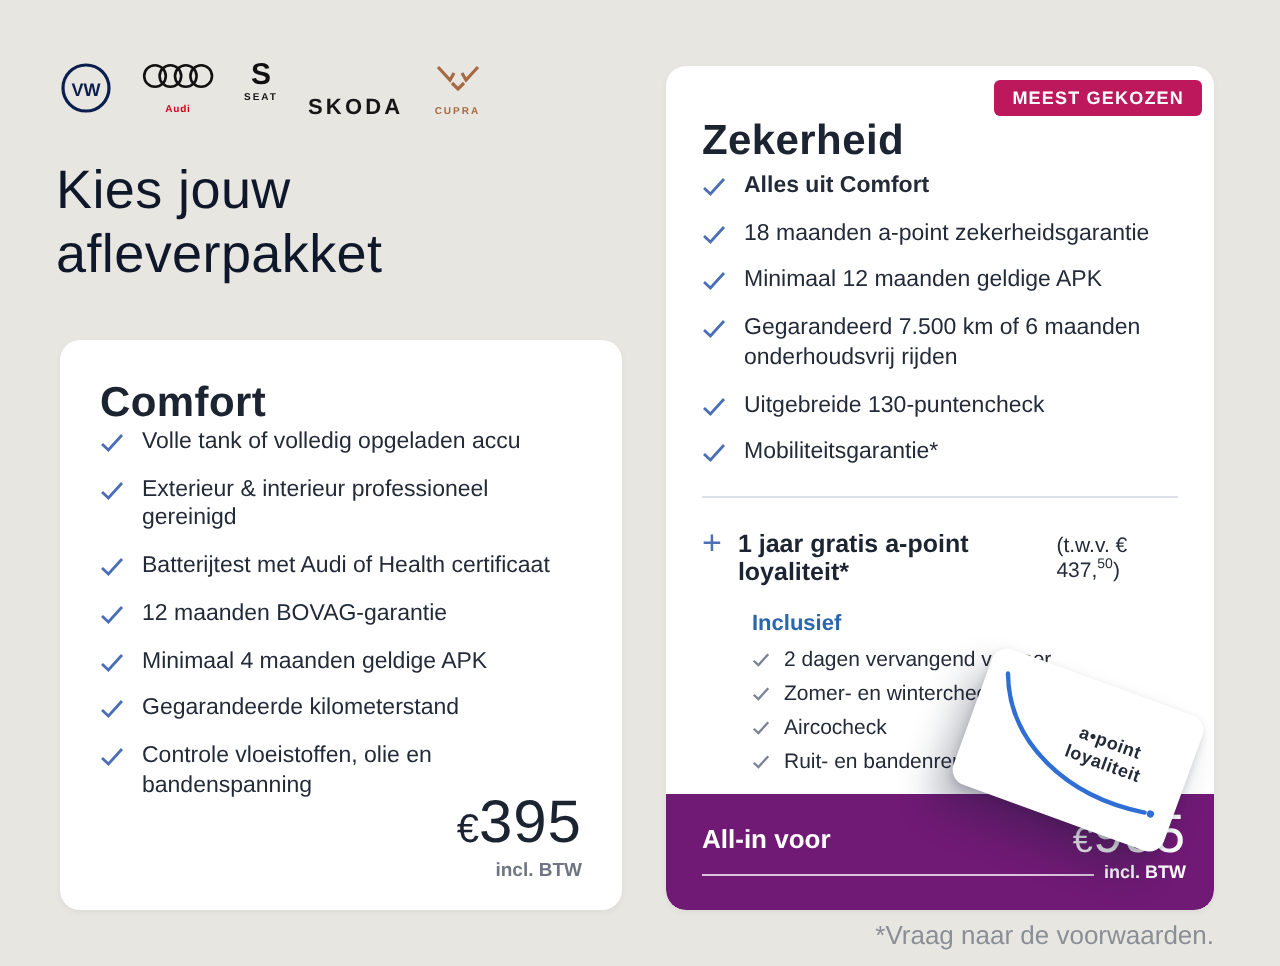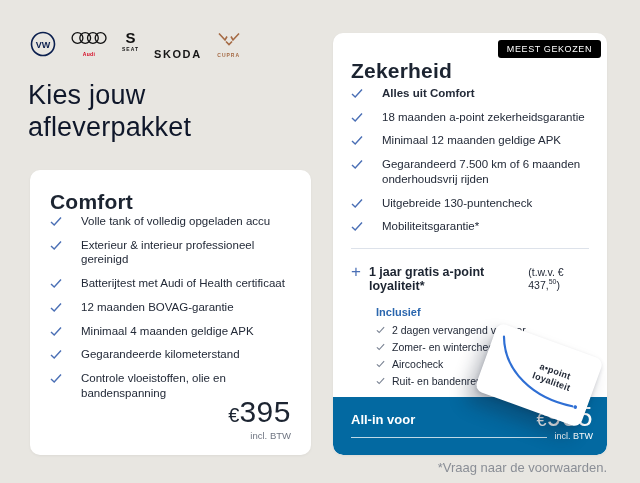--- a/index.html
+++ b/index.html
@@ -25,25 +25,25 @@
     font-size:27px; font-weight:400; line-height:1.17; color:#0f172a; letter-spacing:.2px; }
 
   
   .card { position:absolute; background:#fff; border-radius:10px; box-shadow:0 1px 3px rgba(0,0,0,.05); }
   .card-comfort { left:30px; top:170px; width:281px; height:285px; padding:20px 20px 16px 20px; }
   .card-zekerheid { left:333px; top:33px; width:274px; height:422px; padding:26px 18px 0 18px; overflow:hidden; }
   .card-title { font-size:21px; font-weight:bold; color:#1c2431; letter-spacing:.2px; }
   .card-comfort .card-title { }
   .card-zekerheid .card-title { margin-bottom:3px; }
 
-  .badge { position:absolute; top:7px; right:6px; background:#000000; color:#fff;
-    font-size:9px; font-weight:normal; letter-spacing:.6px; padding:4px 9px; border-radius:3px; }
+  .badge { position:absolute; top:7px; right:6px; background:#be185d; color:#fff;
+    font-size:9px; font-weight:bold; letter-spacing:.6px; padding:4px 9px; border-radius:3px; }
 
   ul.features { list-style:none; }
-  ul.features li { display:flex; gap:19px; margin-bottom:9px; }
+  ul.features li { display:flex; gap:9px; margin-bottom:9px; }
   ul.features li .txt { font-size:11.5px; line-height:1.28; color:#232a38; max-width:212px; }
   ul.features li.bold .txt { font-weight:bold; }
   .check { flex:0 0 auto; margin-top:2px; }
 
   .divider { height:1px; background:#dde2ea; margin:14px 0 13px 0; }
 
   .bonus { display:flex; align-items:baseline; gap:8px; }
   .plus { color:#4a6fb5; font-size:17px; font-weight:400; line-height:1; transform:translateY(1px); }
   .bonus-label { font-size:12.5px; font-weight:bold; color:#1c2431; }
   .bonus-value { font-size:10.5px; color:#232a38; }
@@ -54,24 +54,24 @@
   ul.sub-features { list-style:none; }
   ul.sub-features li { display:flex; gap:7px; margin-bottom:5px; }
   ul.sub-features li .txt { font-size:10.5px; color:#232a38; }
   .sub-check { flex:0 0 auto; margin-top:2px; }
 
   
   .price-block { position:absolute; right:20px; bottom:14px; text-align:right; }
   .price-line { white-space:nowrap; }
   .euro { font-size:20px; font-weight:400; }
   .amount { font-size:30px; font-weight:500; letter-spacing:.5px; }
-  .price-note { font-size:9.5px; color:#6f7582; margin-top:1px; }
-
-  
-  .allin-footer { position:absolute; left:0; right:0; bottom:0; height:58px; background:#0369a1;
+  .price-note { font-size:9.5px; color:#6f7582; margin-top:1px;font-weight:bold; }
+
+  
+  .allin-footer { position:absolute; left:0; right:0; bottom:0; height:58px; background:#701a75;
     border-radius:0 0 10px 10px; color:#fff; }
   .allin-label { position:absolute; left:18px; top:15px; font-size:13px; font-weight:bold; }
   .allin-line { position:absolute; left:18px; top:40px; width:196px; height:1px; background:rgba(255,255,255,.75); }
   .allin-price { position:absolute; right:14px; top:5px; text-align:right; }
   .allin-price .euro { font-size:18px; }
   .allin-price .amount { font-size:27px; }
   .allin-price .price-note { color:#fff; font-size:9px; margin-top:-2px; }
 
   
   .loyalty-card { position:absolute; right:12px; bottom:44px; width:112px; height:72px;

